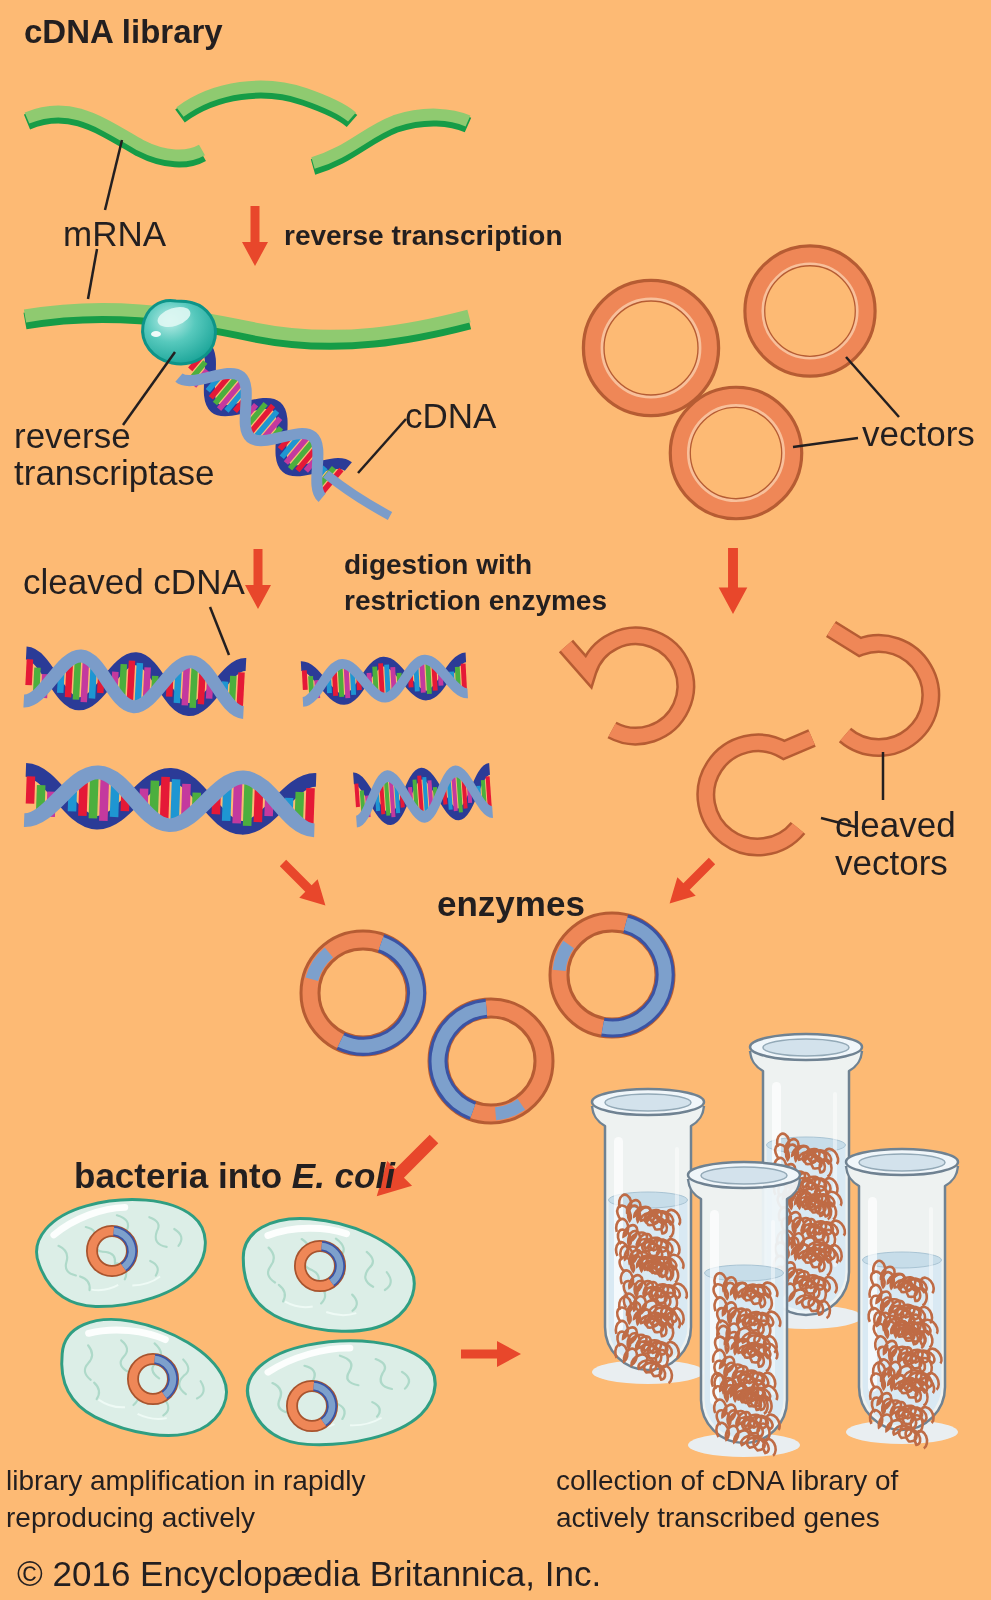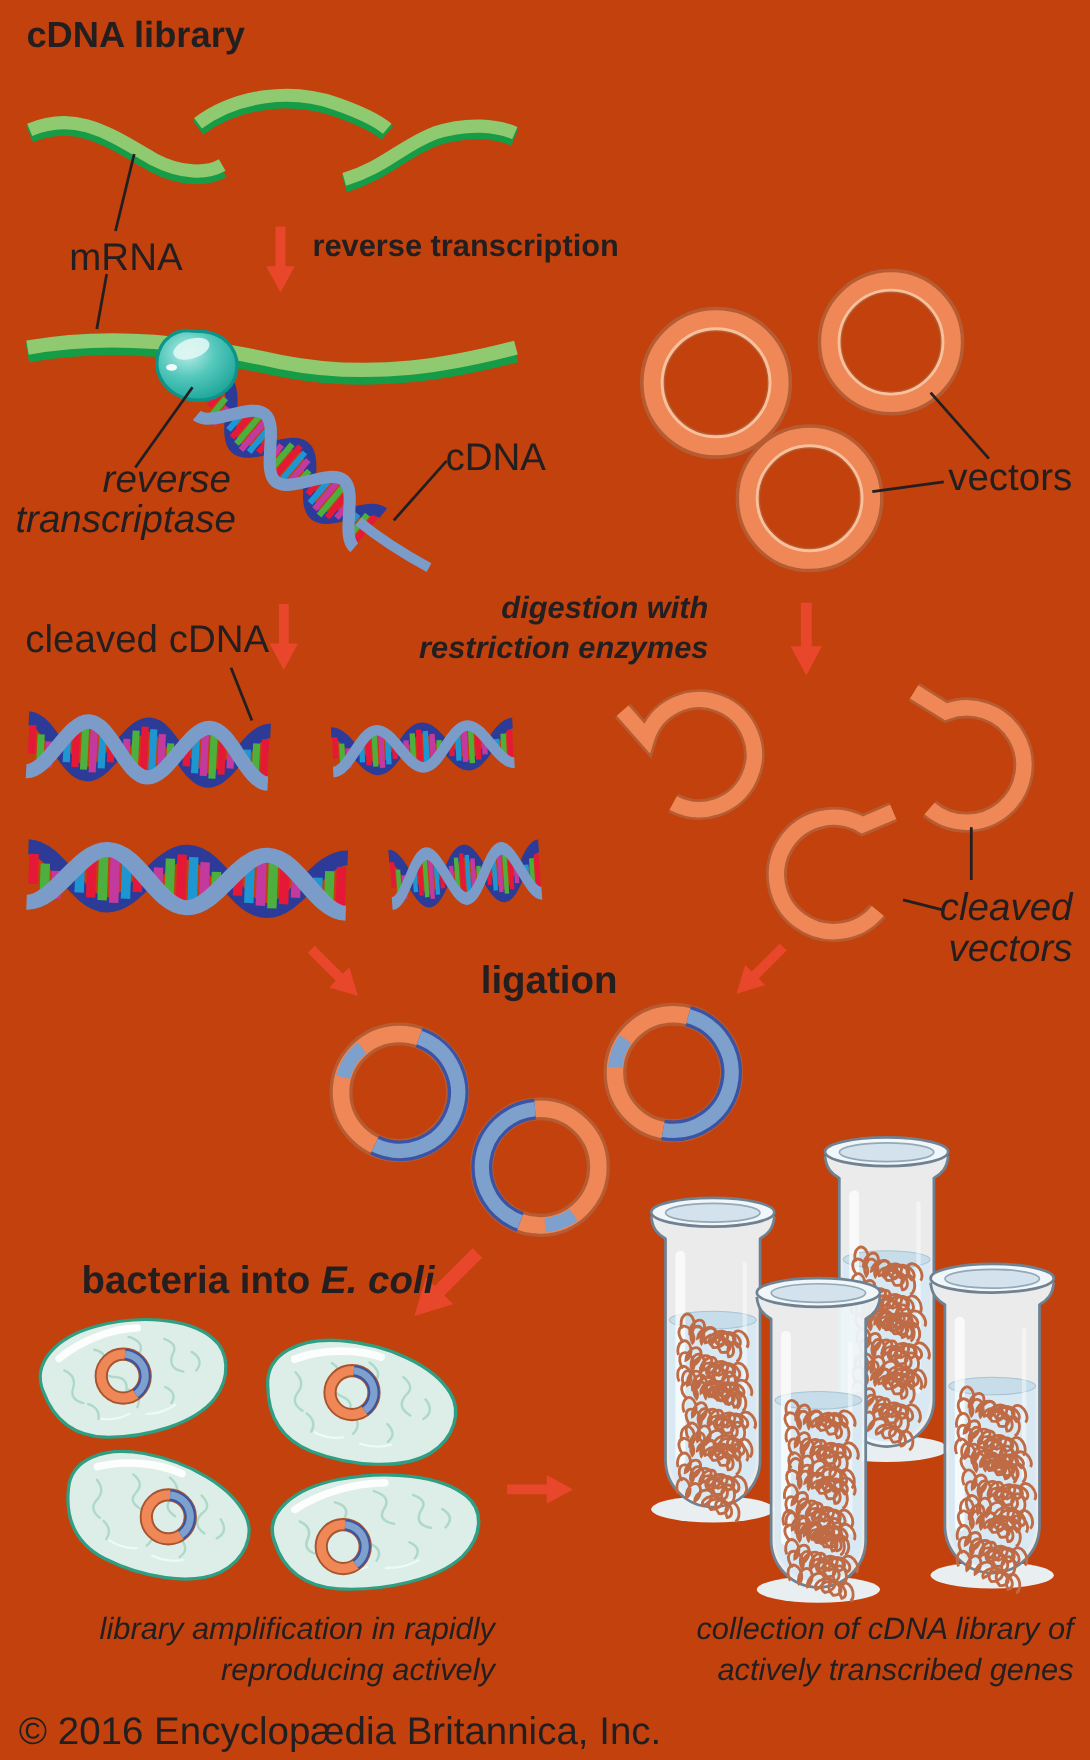--- a/index.html
+++ b/index.html
@@ -1,21 +1,21 @@
 <!DOCTYPE html>
 <html><head>
 <meta charset="utf-8">
 <style>
   html,body{margin:0;padding:0;background:#fff;}
-  #page{position:relative;width:991px;height:1600px;background:#c2410c;overflow:hidden;
+  #page{position:relative;width:991px;height:1600px;background:#fdba74;overflow:hidden;
         font-family:"Liberation Sans",sans-serif;color:#231f20;}
   #art{position:absolute;left:0;top:0;width:991px;height:1600px;}
   .label{position:absolute;font-size:35px;line-height:1.2;white-space:nowrap;}
-  .bold{font-weight:700;}
-  .center{text-align:right;white-space:normal;font-style:italic;}
+  .bold{font-weight:700;margin-top:12px;}
+  .center{text-align:left;white-space:normal;}
   .title{font-size:33px;font-weight:700;}
   .lh{line-height:37px;}
   em.org{font-style:italic;}
 </style>
 </head>
 <body>
 
 <div id="page">
 
 <svg id="art" viewBox="0 0 991 1600">
@@ -315,21 +315,21 @@
   <div>restriction enzymes</div>
 </div>
 
 <div class="label" style="left:23px;top:561px">cleaved cDNA</div>
 
 <div class="label center" style="left:835px;top:806px;width:140px;line-height:38px">
   <div>cleaved</div>
   <div>vectors</div>
 </div>
 
-<div class="label bold" style="left:437px;top:871px">ligation</div>
+<div class="label bold" style="left:437px;top:871px">enzymes</div>
 
 <div class="label bold" style="left:74px;top:1143px"><span>bacteria into </span><em class="org">E. coli</em></div>
 
 
 <div class="label center" style="left:6px;top:1462px;width:444px;font-size:28px;line-height:37px">
   <div>library amplification in rapidly</div>
   <div>reproducing actively</div>
 </div>
 
 <div class="label center" style="left:556px;top:1462px;width:420px;font-size:28px;line-height:37px">

